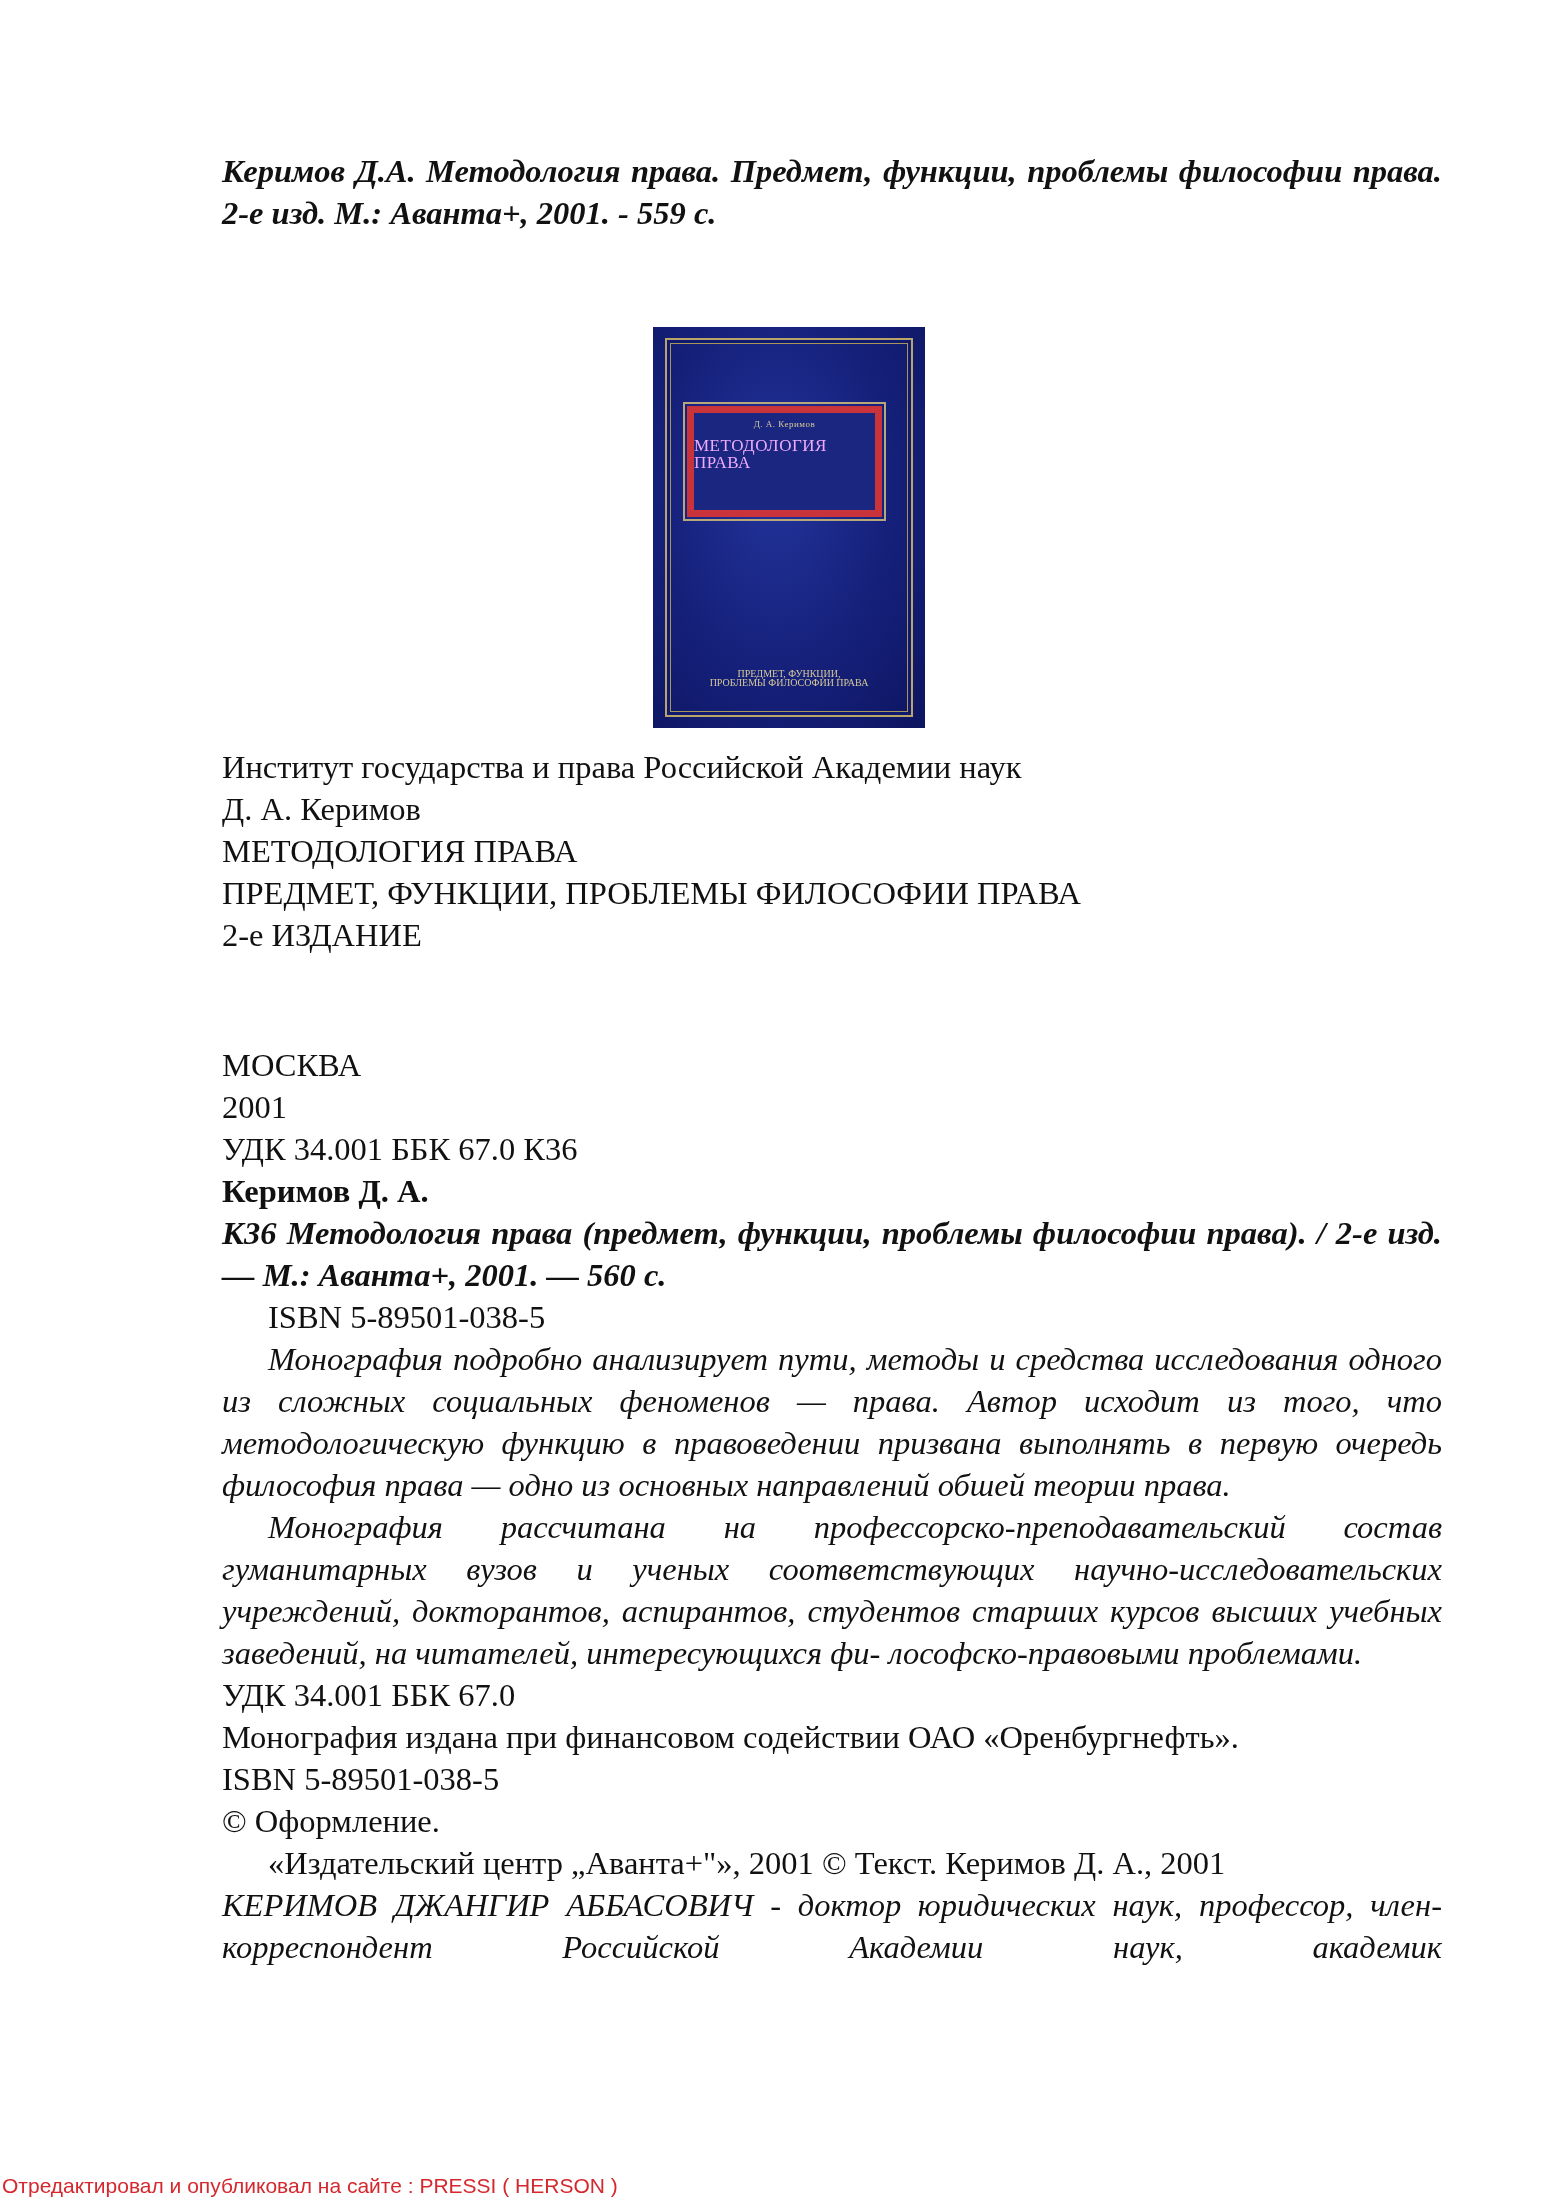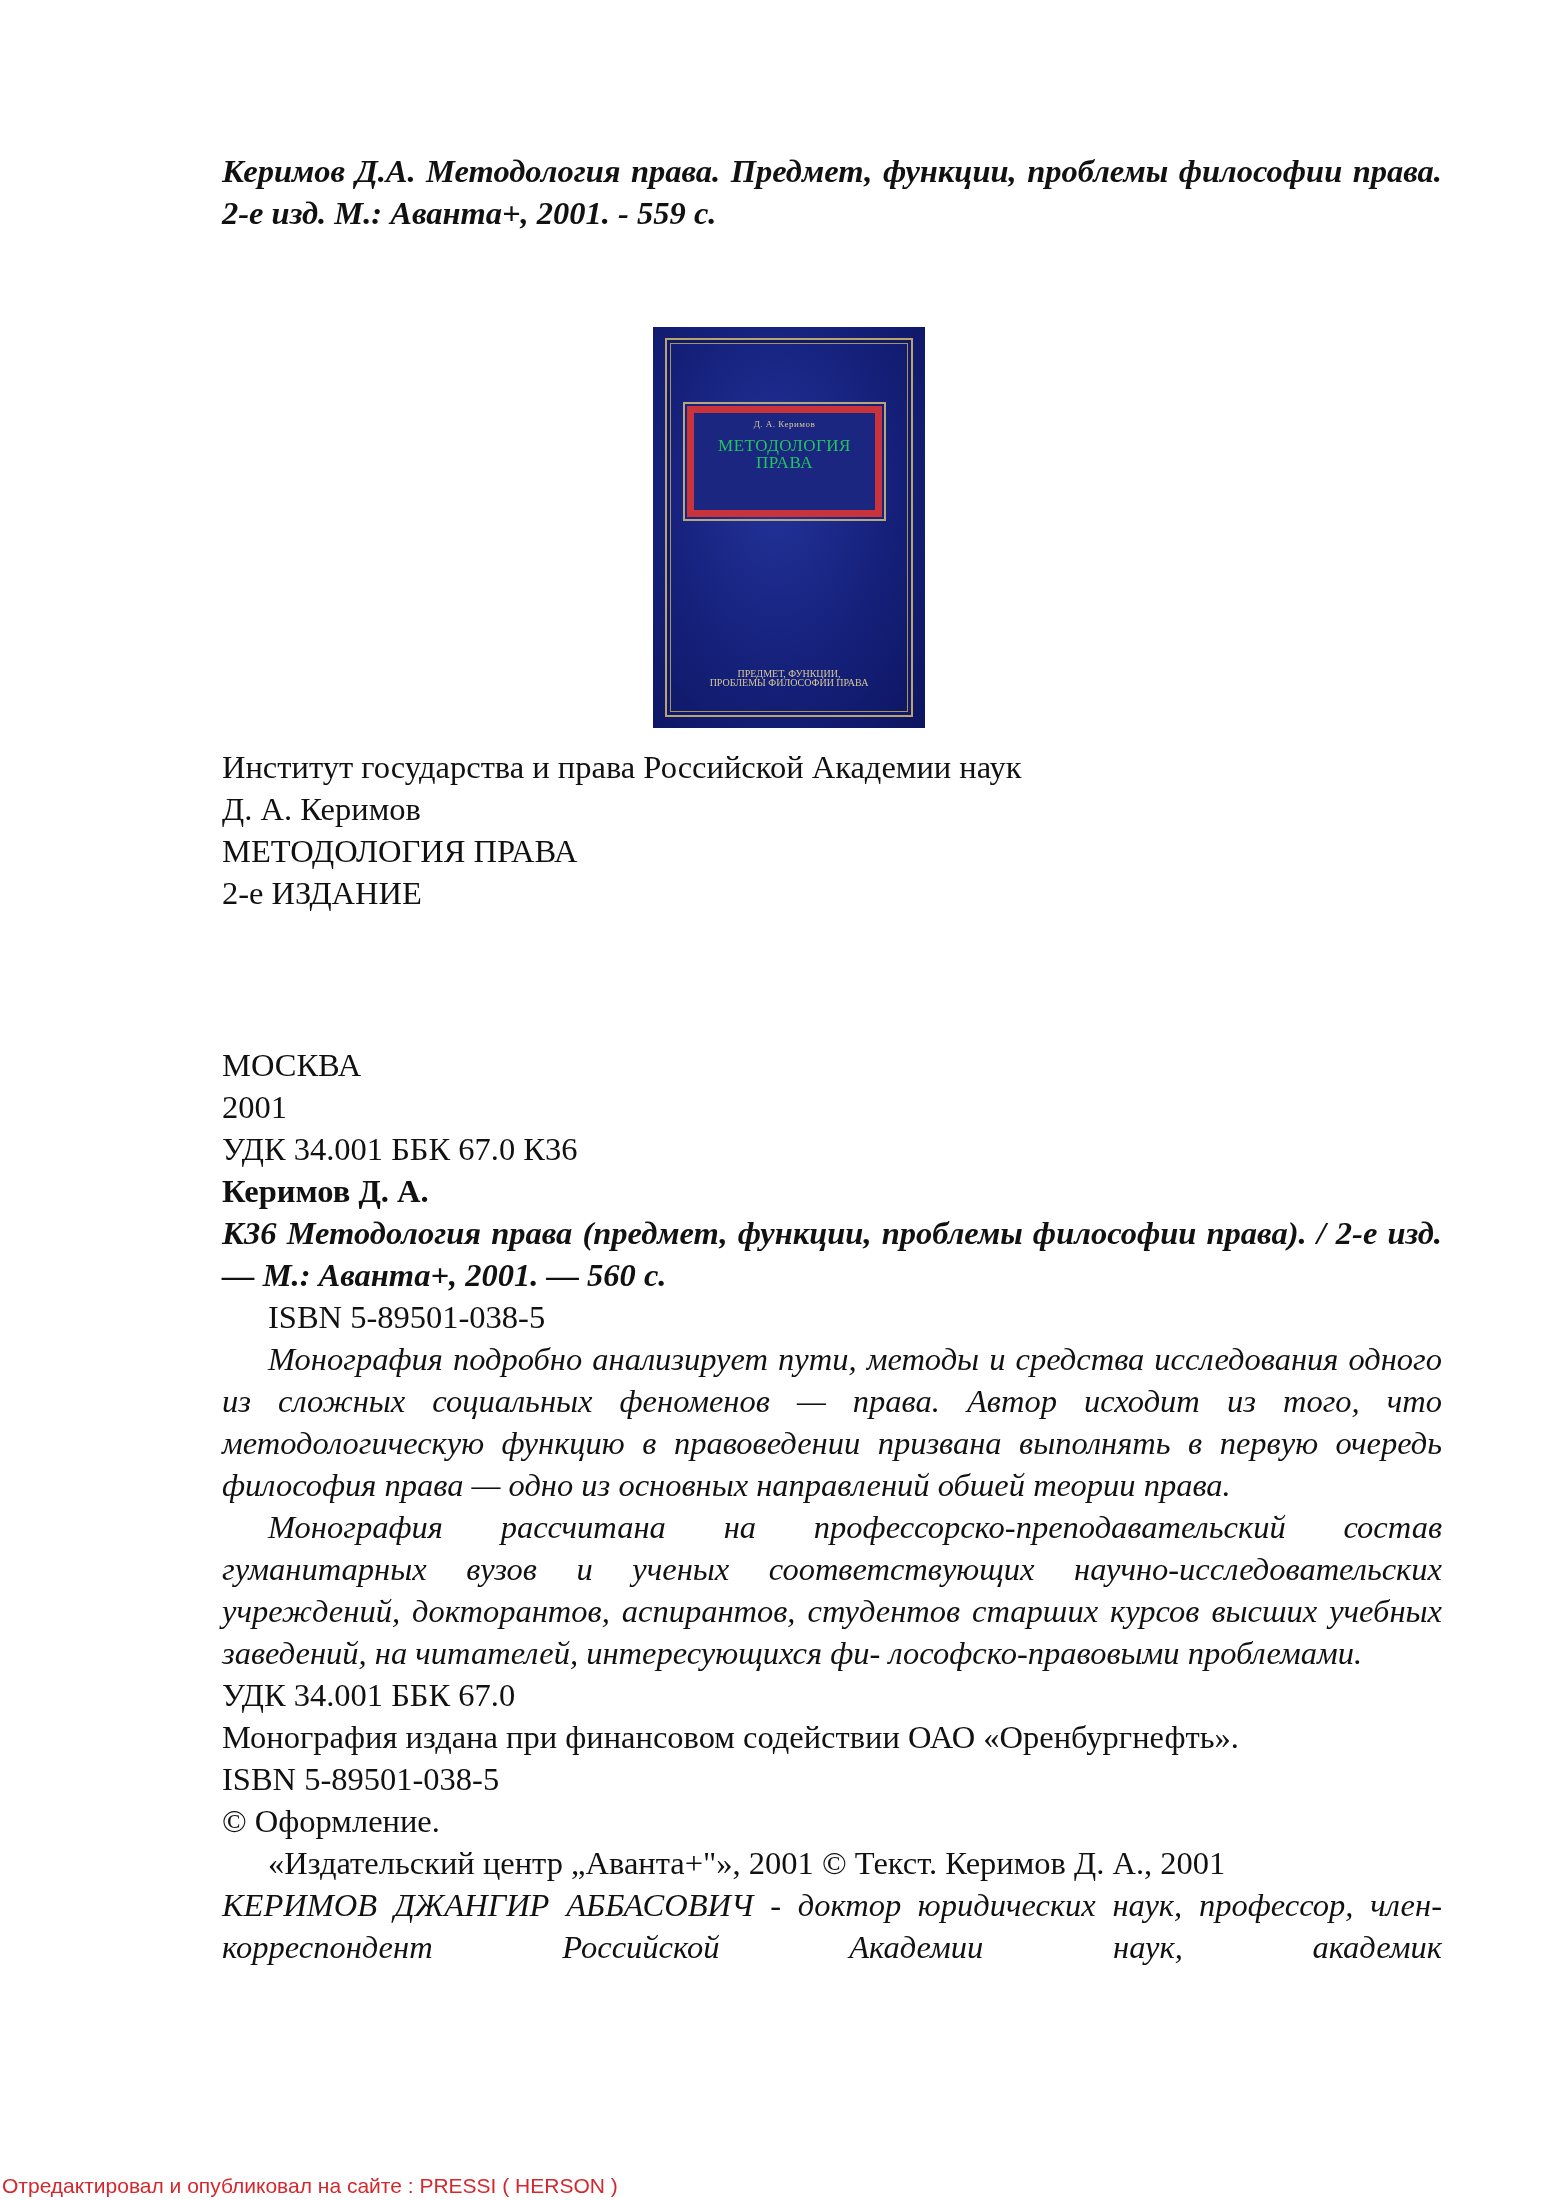--- a/index.html
+++ b/index.html
@@ -12,22 +12,22 @@
   .ind { text-indent: 46px; }
   #heading { position: absolute; top: 150px; }
   #cover { position: absolute; left: 653px; top: 327px; width: 272px; height: 401px;
            background: radial-gradient(ellipse at 45% 40%, #23339a 0%, #15207a 55%, #0d1560 100%); }
   #cover .frame { position: absolute; left: 12px; top: 11px; right: 12px; bottom: 11px;
            border: 2px solid #b9a46a; box-shadow: inset 0 0 0 3px #0f1a6e, inset 0 0 0 4px #a8955d; }
   #cover .label { position: absolute; left: 34px; top: 79px; width: 181px; height: 97px;
            background: #1a2680; border: 7px solid #c8333c; outline: 2px solid #b8a77a; outline-offset: 2px; }
   #cover .author { position: absolute; top: 6px; width: 100%; text-align: center; font-size: 9px;
            color: #d6c999; letter-spacing: 0.5px; }
-  #cover .title { position: absolute; top: 24px; width: 100%; text-align: center; font-size: 17px;
-           line-height: 17px; color: #22c55e; letter-spacing: 0.5px; }
+  #cover .title { position: absolute; top: 24px; width: 100%; font-size: 17px;
+           line-height: 17px; color: #f0abfc; letter-spacing: 0.5px; }
   #cover .subtitle { position: absolute; bottom: 41px; width: 100%; text-align: center; font-size: 10px;
            line-height: 9px; color: #d6c999; }
   #block1 { position: absolute; top: 746px; }
   #block2 { position: absolute; top: 1030px; margin-top: 14px; }
   #footer { position: absolute; left: 2px; top: 2174px; font-family: "Liberation Sans", sans-serif;
             font-size: 21px; color: #d4282e; }
 </style>
 </head>
 <body>
 
@@ -50,20 +50,21 @@
     <div>ПРЕДМЕТ, ФУНКЦИИ,</div>
     <div>ПРОБЛЕМЫ ФИЛОСОФИИ ПРАВА</div>
   </div>
 </div>
 
 <div class="page" style="top:0">
   <div id="block1" style="width:1220px">
     <p class="p">Институт государства и права Российской Академии наук</p>
     <p class="p">Д. А. Керимов</p>
     <p class="p">МЕТОДОЛОГИЯ ПРАВА</p>
+    <p class="p">ПРЕДМЕТ, ФУНКЦИИ, ПРОБЛЕМЫ ФИЛОСОФИИ ПРАВА</p>
     <p class="p">2-е ИЗДАНИЕ</p>
   </div>
 
   <div id="block2" style="width:1220px">
     <p class="p">МОСКВА</p>
     <p class="p">2001</p>
     <p class="p">УДК 34.001 ББК 67.0 К36</p>
     <p class="p b">Керимов Д. А.</p>
     <p class="p b j">К36 Методология права (предмет, функции, проблемы философии права). / 2-е изд. — М.: Аванта+, 2001. — 560 с.</p>
     <p class="p ind">ISBN 5-89501-038-5</p>

